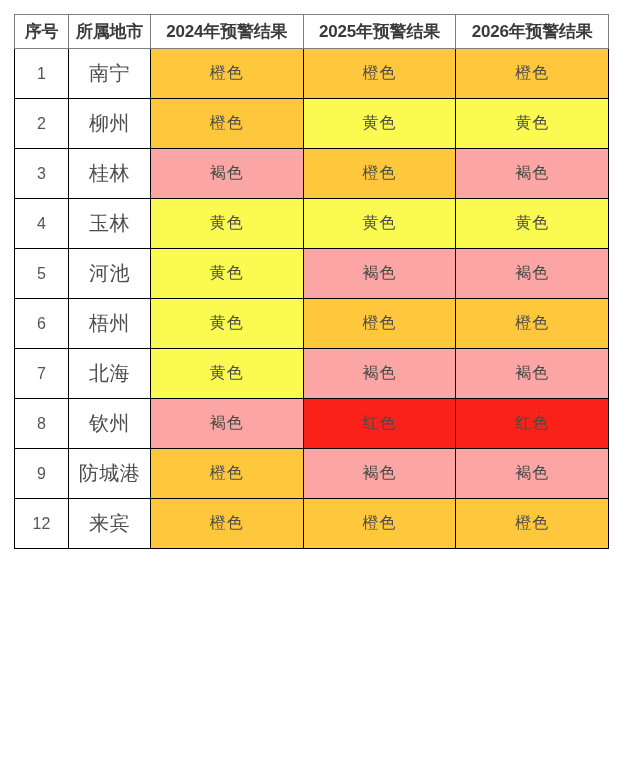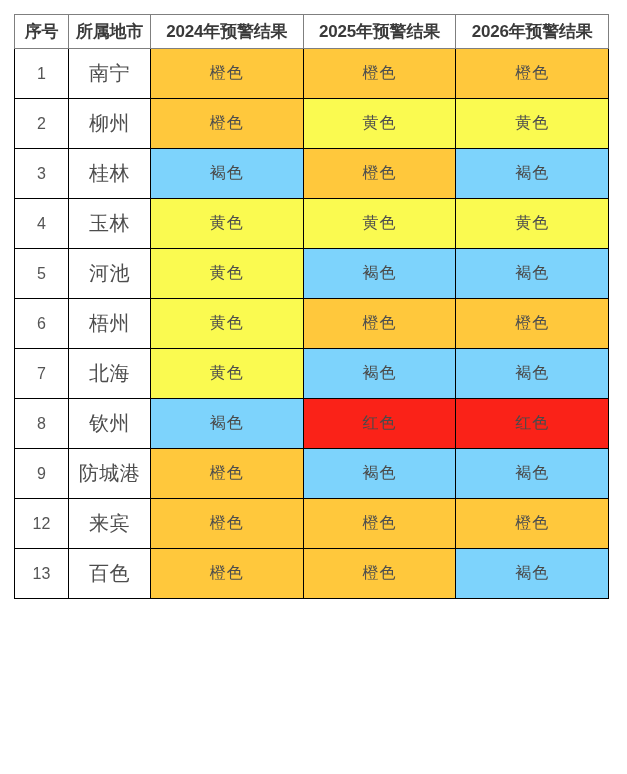--- a/index.html
+++ b/index.html
@@ -69,21 +69,21 @@
     color: #4d4d4d;
     letter-spacing: 0.5px;
   }
   tbody td.val {
     letter-spacing: 1px;
   }
 
   
   td.lvl-yellow { background: #FAFA50; }
   td.lvl-orange { background: #FFC83C; }
-  td.lvl-brown  { background: #7dd3fc; }
+  td.lvl-brown  { background: #fca5a5; }
   td.lvl-red    { background: #FA2218; }
 
   td.lvl-brown, td.lvl-red { color: #4a4a4a; }
 </style>
 </head>
 <body>
 
 <div id="page">
   <table class="warn-table">
     <colgroup>
@@ -166,22 +166,15 @@
           <td class="val lvl-brown">褐色</td>
           <td class="val lvl-brown">褐色</td>
         </tr>
         <tr>
           <td class="idx">12</td>
           <td class="city">来宾</td>
           <td class="val lvl-orange">橙色</td>
           <td class="val lvl-orange">橙色</td>
           <td class="val lvl-orange">橙色</td>
         </tr>
-        <tr>
-          <td class="idx">13</td>
-          <td class="city">百色</td>
-          <td class="val lvl-orange">橙色</td>
-          <td class="val lvl-orange">橙色</td>
-          <td class="val lvl-brown">褐色</td>
-        </tr>
       </tbody>
   </table>
 </div>
 
 </body></html>

